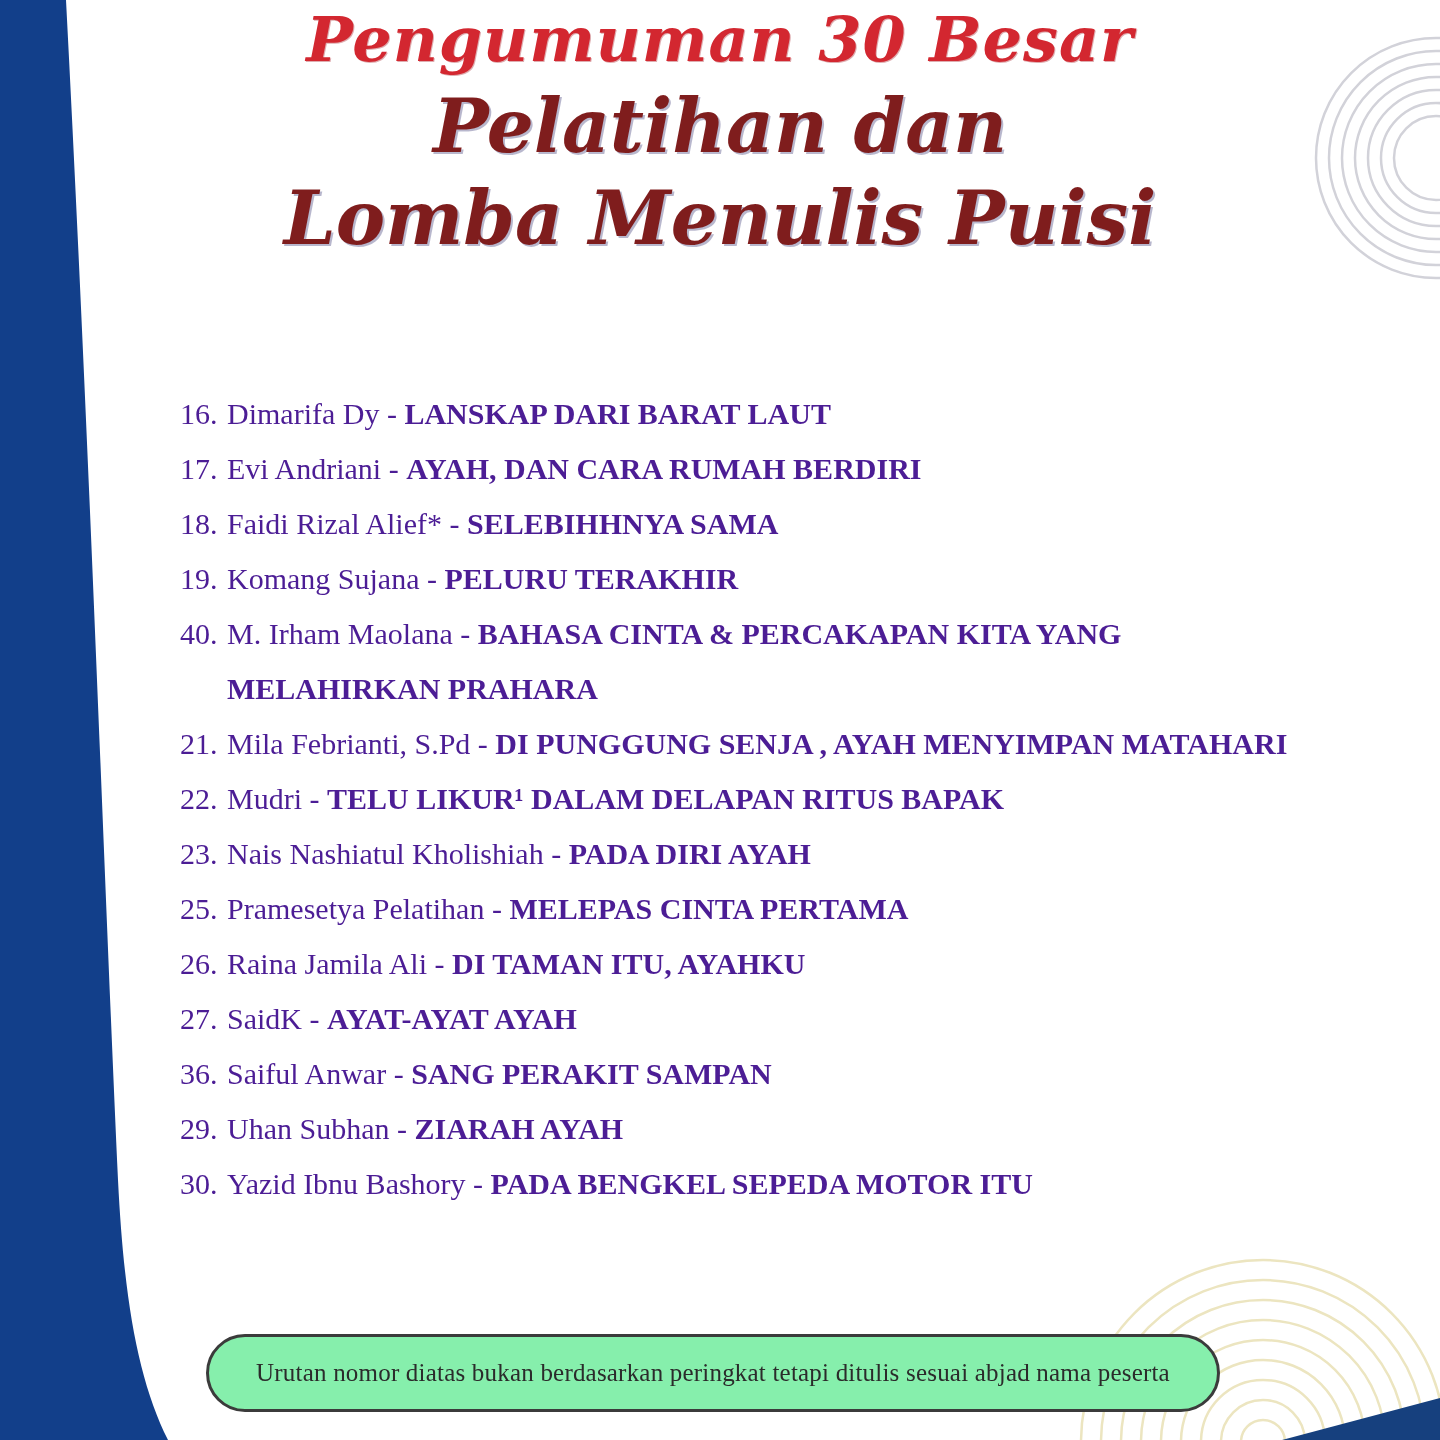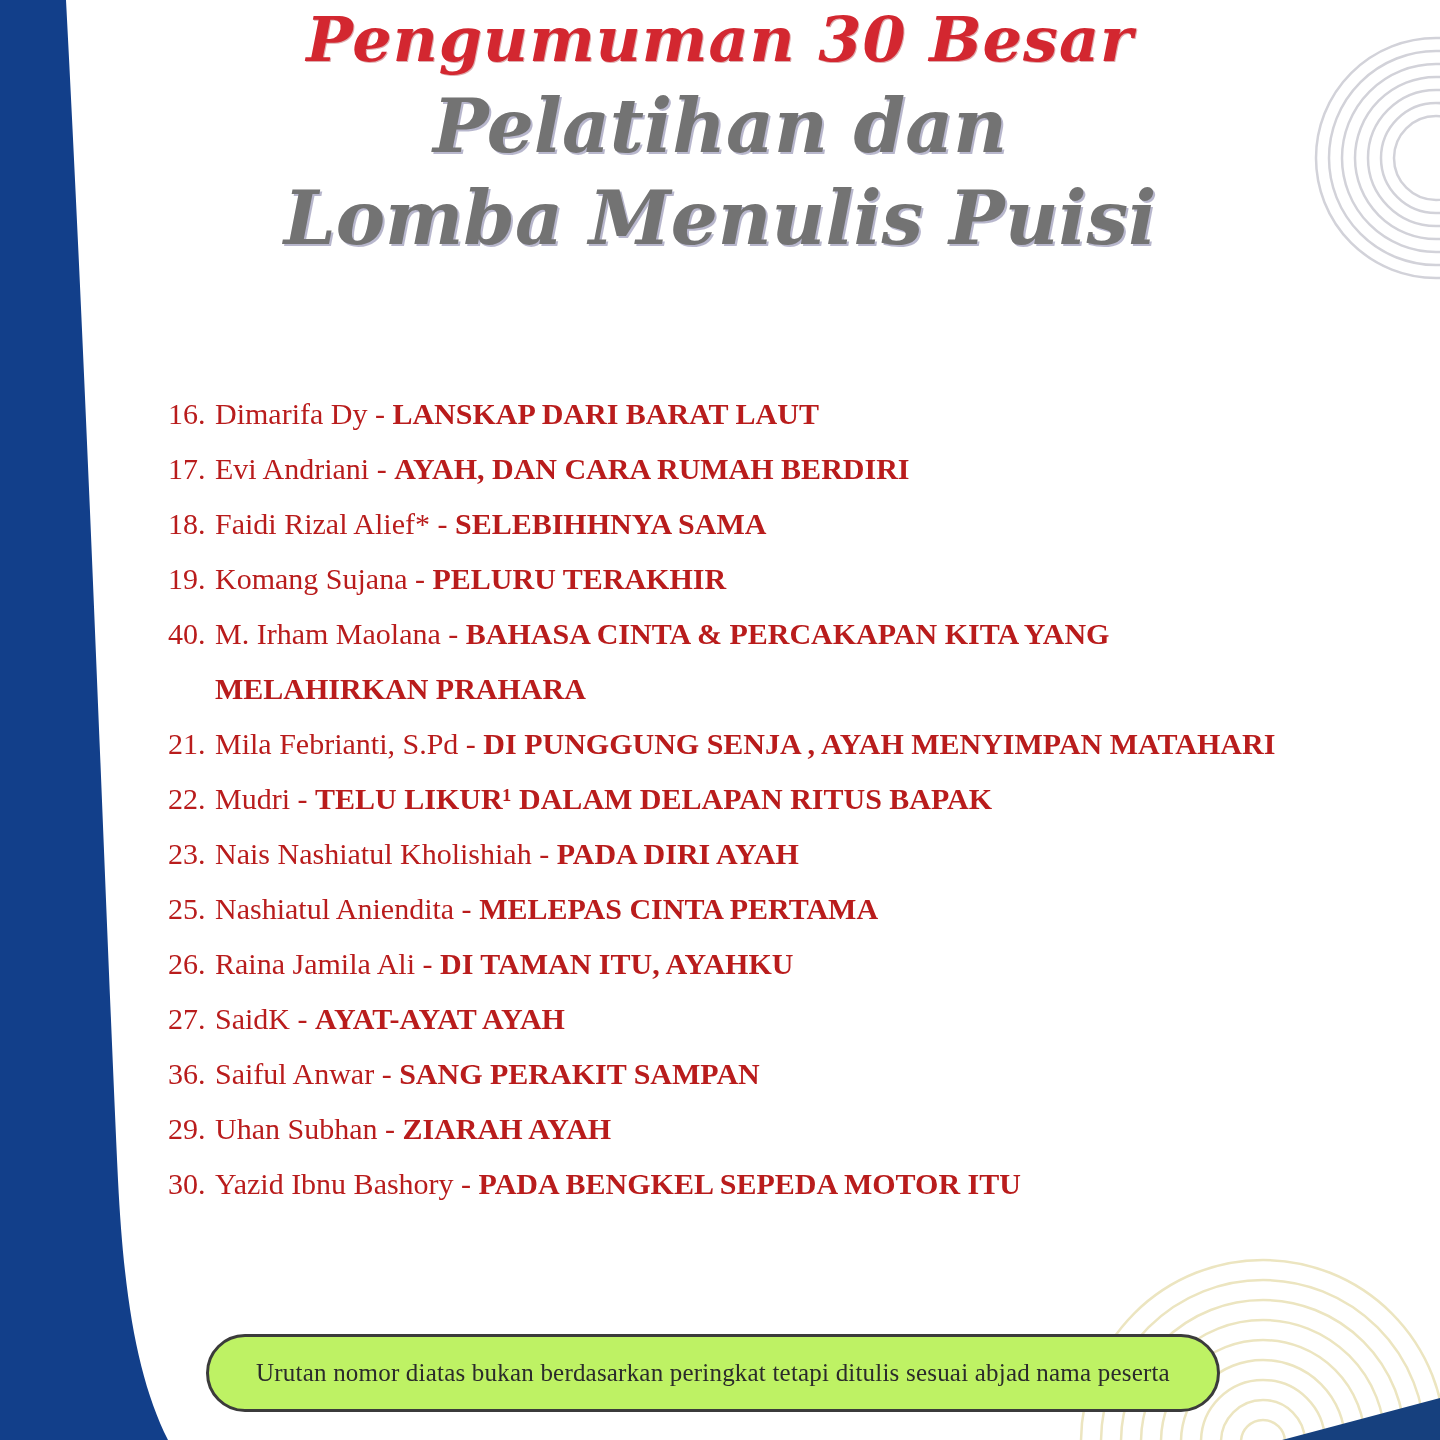--- a/index.html
+++ b/index.html
@@ -29,60 +29,60 @@
     font-style: italic; font-weight: 800;
     font-size: 62px; line-height: 80px;
     color: #d32730;
     letter-spacing: 1px;
     text-shadow: 1px 1px 0 rgba(160,20,30,.35);
   }
   .h-line2, .h-line3 {
     font-family: "DejaVu Serif", serif;
     font-style: italic; font-weight: 800;
     font-size: 74px; line-height: 92px;
-    color: #737373;
+    color: #7f1d1d;
     letter-spacing: 0px;
     text-shadow: 2px 2px 0 rgba(20,18,90,.3);
   }
   .h-line4 {
     font-family: "DejaVu Serif", serif;
     font-style: italic; font-weight: 800;
     font-size: 52px; line-height: 62px;
     color: #d32730;
     text-shadow: 1px 1px 0 rgba(160,20,30,.35);
   }
 
   
   .winners {
     position: absolute;
-    left: 168px; top: 386px;
+    left: 180px; top: 386px;
     width: 1150px;
     font-size: 30px;
     line-height: 55px;
-    color: #b91c1c;
+    color: #4c1d95;
   }
   .winner-item {
     padding-left: 47px;
     text-indent: -47px;
   }
   .winner-num {
     display: inline-block;
     width: 47px;
     text-indent: 0;
   }
   .winner-title { font-weight: bold; }
 
   
   .footer-pill {
     position: absolute;
     left: 206px; top: 1334px;
     width: 1014px; height: 78px;
     border: 3px solid #3b3b3b;
     border-radius: 44px;
-    background: #bef264;
+    background: #86efac;
     display: flex; align-items: center; justify-content: center;
     box-sizing: border-box;
   }
   .footer-note {
     font-size: 25px;
     color: #2b2b2b;
     letter-spacing: 0.2px;
     padding: 0 24px;
     text-align: center;
   }
@@ -136,21 +136,21 @@
 
   <div class="winner-item"><span class="winner-num">40.</span><span>M. Irham Maolana - </span><span class="winner-title">BAHASA CINTA &amp; PERCAKAPAN KITA YANG MELAHIRKAN PRAHARA</span></div>
 
   <div class="winner-item"><span class="winner-num">21.</span><span>Mila Febrianti, S.Pd - </span><span class="winner-title">DI PUNGGUNG SENJA , AYAH MENYIMPAN MATAHARI</span></div>
 
   <div class="winner-item"><span class="winner-num">22.</span><span>Mudri - </span><span class="winner-title">TELU LIKUR¹ DALAM DELAPAN RITUS BAPAK</span></div>
 
   <div class="winner-item"><span class="winner-num">23.</span><span>Nais Nashiatul Kholishiah - </span><span class="winner-title">PADA DIRI AYAH</span></div>
 
 
-  <div class="winner-item"><span class="winner-num">25.</span><span>Nashiatul Aniendita - </span><span class="winner-title">MELEPAS CINTA PERTAMA</span></div>
+  <div class="winner-item"><span class="winner-num">25.</span><span>Pramesetya Pelatihan - </span><span class="winner-title">MELEPAS CINTA PERTAMA</span></div>
 
   <div class="winner-item"><span class="winner-num">26.</span><span>Raina Jamila Ali - </span><span class="winner-title">DI TAMAN ITU, AYAHKU</span></div>
 
   <div class="winner-item"><span class="winner-num">27.</span><span>SaidK - </span><span class="winner-title">AYAT-AYAT AYAH</span></div>
 
   <div class="winner-item"><span class="winner-num">36.</span><span>Saiful Anwar - </span><span class="winner-title">SANG PERAKIT SAMPAN</span></div>
 
   <div class="winner-item"><span class="winner-num">29.</span><span>Uhan Subhan - </span><span class="winner-title">ZIARAH AYAH</span></div>
 
   <div class="winner-item"><span class="winner-num">30.</span><span>Yazid Ibnu Bashory - </span><span class="winner-title">PADA BENGKEL SEPEDA MOTOR ITU</span></div>

